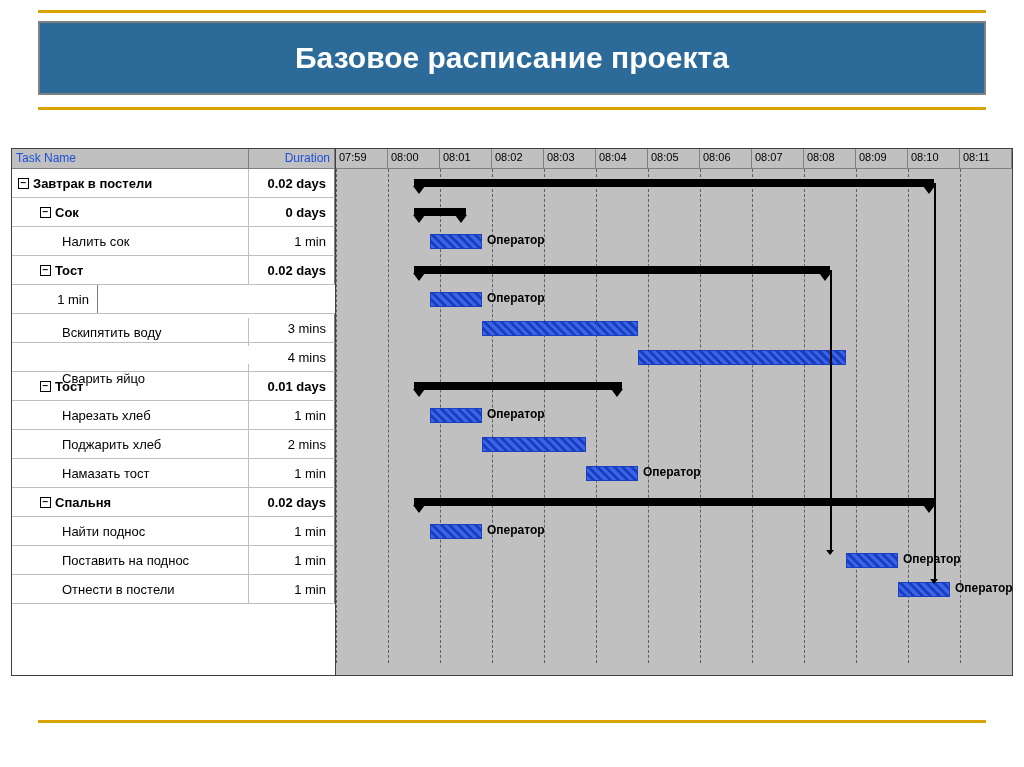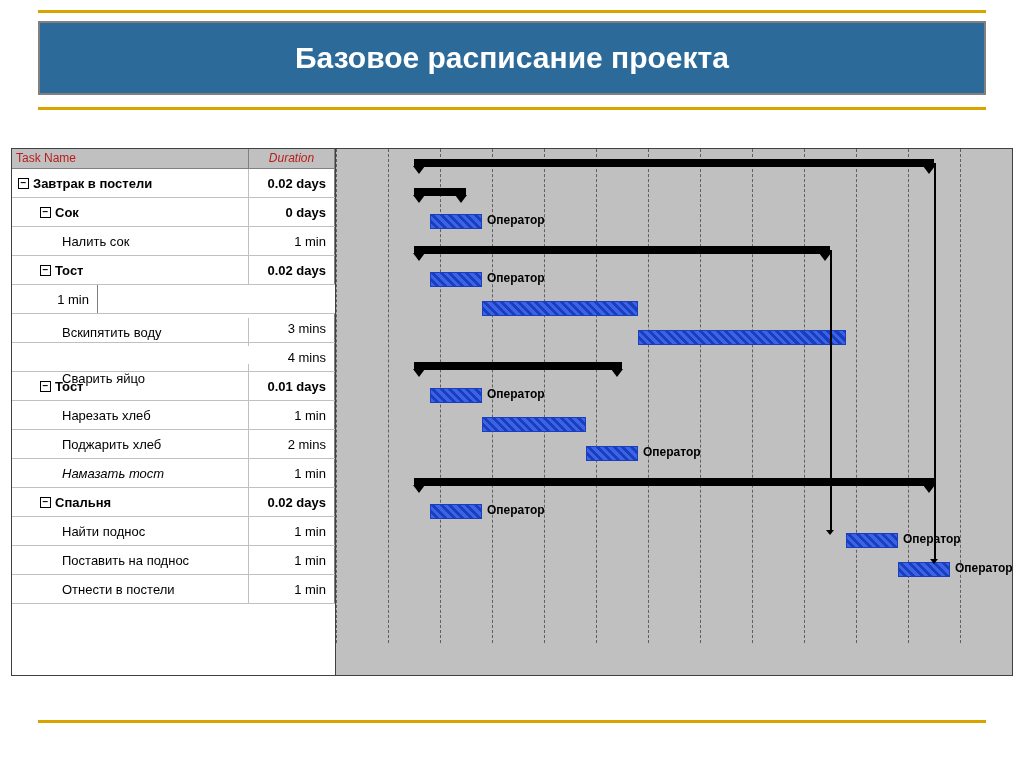--- a/index.html
+++ b/index.html
@@ -55,24 +55,24 @@
     display: flex;
     height: 20px;
     border-bottom: 1px solid #808080;
     background: #c0c0c0;
   }
   .col-h {
     border-right: 1px solid #808080;
     font-size: 12px;
     padding: 2px 4px;
     background: #c0c0c0;
-    color: #b91c1c;
+    color: #1d4ed8;
   }
   .col-name { flex: 1; }
-  .col-dur { width: 86px; text-align: center; font-style: italic; }
+  .col-dur { width: 86px; text-align: right; }
 
   .task-row {
     display: flex;
     height: 29px;
     border-bottom: 1px solid #c0c0c0;
     align-items: center;
   }
   .task-name {
     flex: 1;
     padding: 0 4px;
@@ -258,21 +258,21 @@
           </div>
           <div class="task-dur">1 min</div>
         </div>
         <div class="task-row">
           <div class="task-name" style="padding-left: 50px;">
             <span>Поджарить хлеб</span>
           </div>
           <div class="task-dur">2 mins</div>
         </div>
         <div class="task-row">
-          <div class="task-name" style="padding-left: 50px; font-style: italic;">
+          <div class="task-name" style="padding-left: 50px;">
             <span>Намазать тост</span>
           </div>
           <div class="task-dur">1 min</div>
         </div>
         <div class="task-row">
           <div class="task-name bold" style="padding-left: 28px;">
             <span class="outline-box">−</span>
             <span>Спальня</span>
           </div>
           <div class="task-dur bold">0.02 days</div>
@@ -291,20 +291,35 @@
         </div>
         <div class="task-row">
           <div class="task-name" style="padding-left: 50px;">
             <span>Отнести в постели</span>
           </div>
           <div class="task-dur">1 min</div>
         </div>
       </div>
   </div>
   <div class="right-pane">
+    <div class="timeline-header" id="timeline-header">
+        <div class="tick">07:59</div>
+        <div class="tick">08:00</div>
+        <div class="tick">08:01</div>
+        <div class="tick">08:02</div>
+        <div class="tick">08:03</div>
+        <div class="tick">08:04</div>
+        <div class="tick">08:05</div>
+        <div class="tick">08:06</div>
+        <div class="tick">08:07</div>
+        <div class="tick">08:08</div>
+        <div class="tick">08:09</div>
+        <div class="tick">08:10</div>
+        <div class="tick">08:11</div>
+      </div>
     <div class="gantt-body" id="gantt-body">
         <div class="grid-line" style="left: 0px;"></div>
         <div class="grid-line" style="left: 52px;"></div>
         <div class="grid-line" style="left: 104px;"></div>
         <div class="grid-line" style="left: 156px;"></div>
         <div class="grid-line" style="left: 208px;"></div>
         <div class="grid-line" style="left: 260px;"></div>
         <div class="grid-line" style="left: 312px;"></div>
         <div class="grid-line" style="left: 364px;"></div>
         <div class="grid-line" style="left: 416px;"></div>

